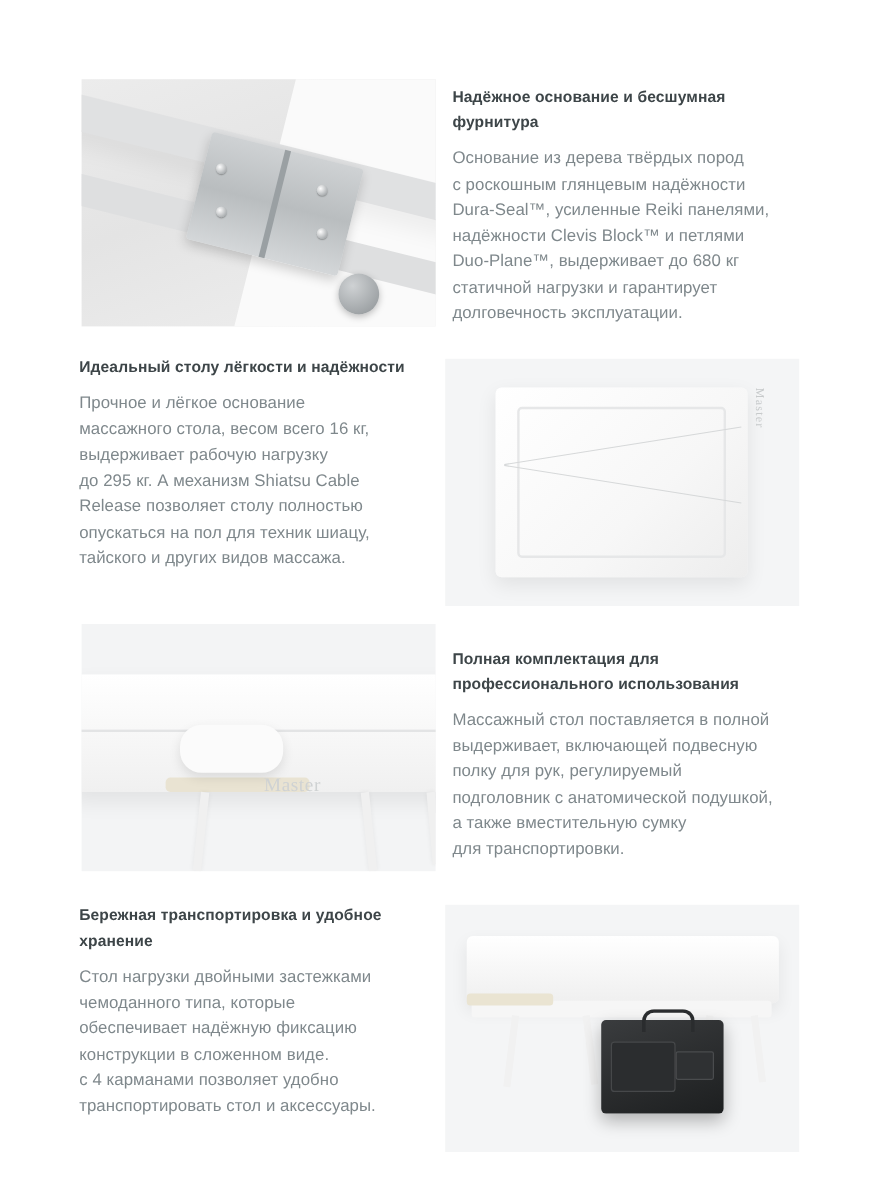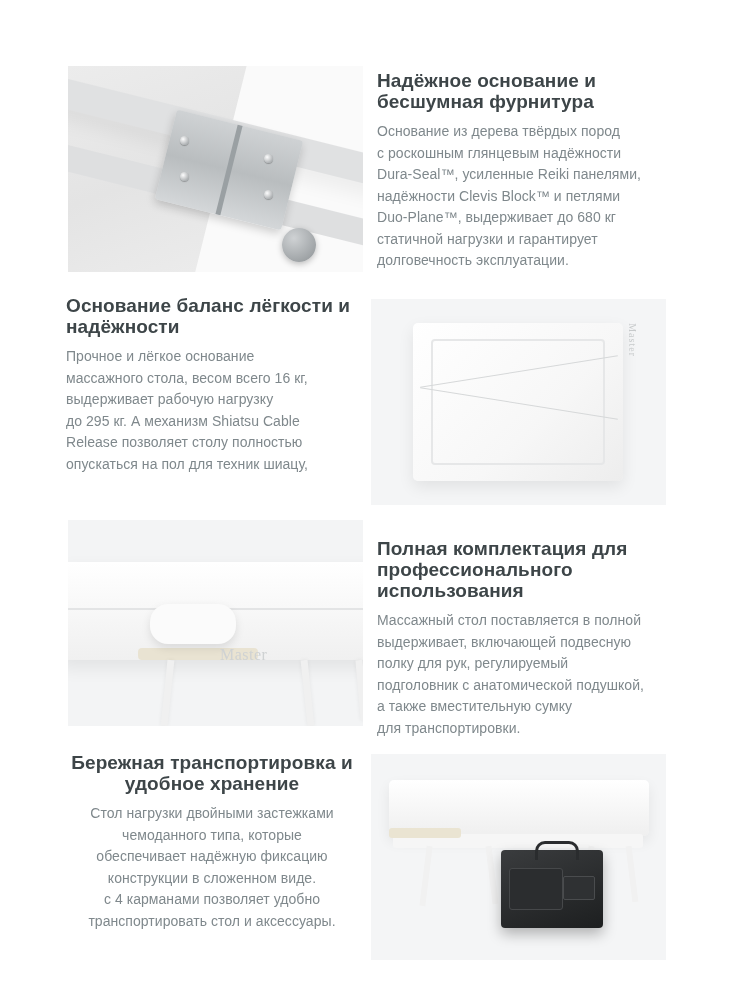--- a/index.html
+++ b/index.html
@@ -20,21 +20,21 @@
     width: 735px;
     height: 1000px;
     background: #ffffff;
   }
 
   
   .block {
     position: absolute;
   }
   .heading {
-    font-size: 19px;
+    font-size: 13px;
     font-weight: 700;
     line-height: 21px;
     color: #3d4548;
     margin: 0 0 9px 0;
     letter-spacing: 0.1px;
   }
   .para {
     font-size: 14px;
     line-height: 21.5px;
     color: #7f888c;
@@ -195,21 +195,21 @@
   }
   #photo-case .bag .handle {
     position:absolute; left:34px; top:-9px; width:38px; height:16px;
     border:3px solid #2a2c2e; border-bottom:none; border-radius:10px 10px 0 0;
   }
 
   
   #txt-foundation { left: 377px; top: 70px;  width: 288px; }
   #txt-balance    { left: 66px;  top: 295px; width: 290px; }
   #txt-complete   { left: 377px; top: 538px; width: 292px; }
-  #txt-transport  { left: 66px;  top: 752px; width: 292px; text-align: center; }
+  #txt-transport  { left: 66px;  top: 752px; width: 292px; }
 </style>
 </head>
 <body>
 
 <div class="page">
 
   <div class="photo" id="photo-hinge">
     <div class="panel"></div>
     <div class="bar-a"></div>
     <div class="bar-b"></div>
@@ -232,30 +232,31 @@
       <span class="line">Dura-Seal™, усиленные Reiki панелями,</span>
       <span class="line">надёжности Clevis Block™ и петлями</span>
       <span class="line">Duo-Plane™, выдерживает до 680 кг</span>
       <span class="line">статичной нагрузки и гарантирует</span>
       <span class="line">долговечность эксплуатации.</span>
     </p>
   </div>
 
   <div class="block" id="txt-balance">
     <h2 class="heading">
-      <span class="line">Основание баланс</span>
+      <span class="line">Идеальный столу</span>
       <span class="line">лёгкости и надёжности</span>
     </h2>
     <p class="para">
       <span class="line">Прочное и лёгкое основание</span>
       <span class="line">массажного стола, весом всего 16 кг,</span>
       <span class="line">выдерживает рабочую нагрузку</span>
       <span class="line">до 295 кг. А механизм Shiatsu Cable</span>
       <span class="line">Release позволяет столу полностью</span>
       <span class="line">опускаться на пол для техник шиацу,</span>
+      <span class="line">тайского и других видов массажа.</span>
     </p>
   </div>
 
   <div class="photo" id="photo-folded">
     <div class="body">
       <div class="inner"></div>
     </div>
     <div class="strapA"></div>
     <div class="strapB"></div>
     <div class="logo">Master</div>

